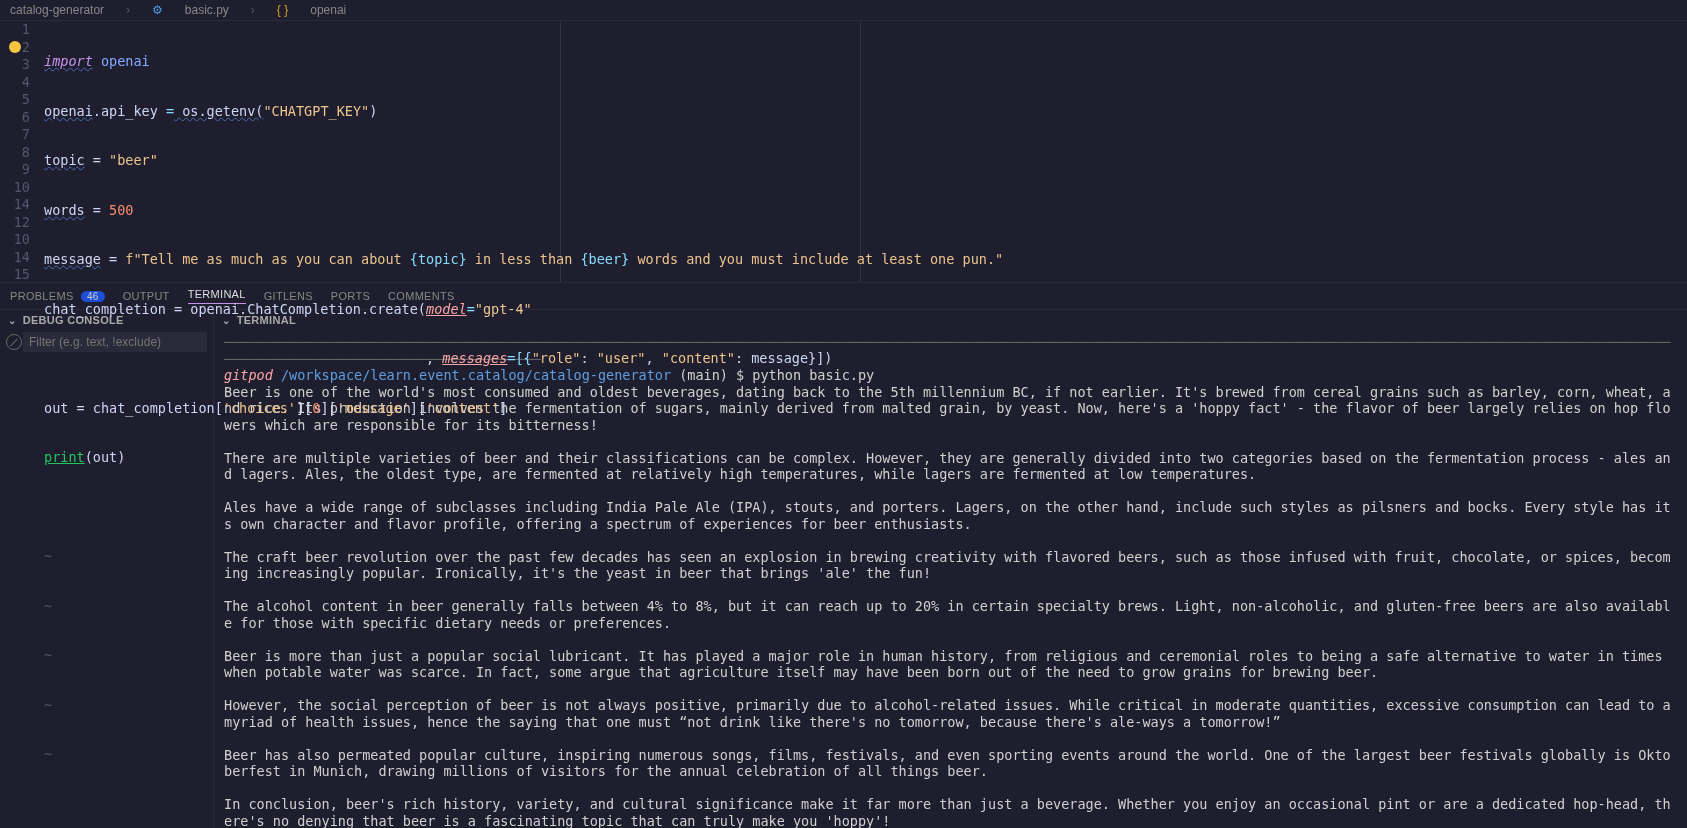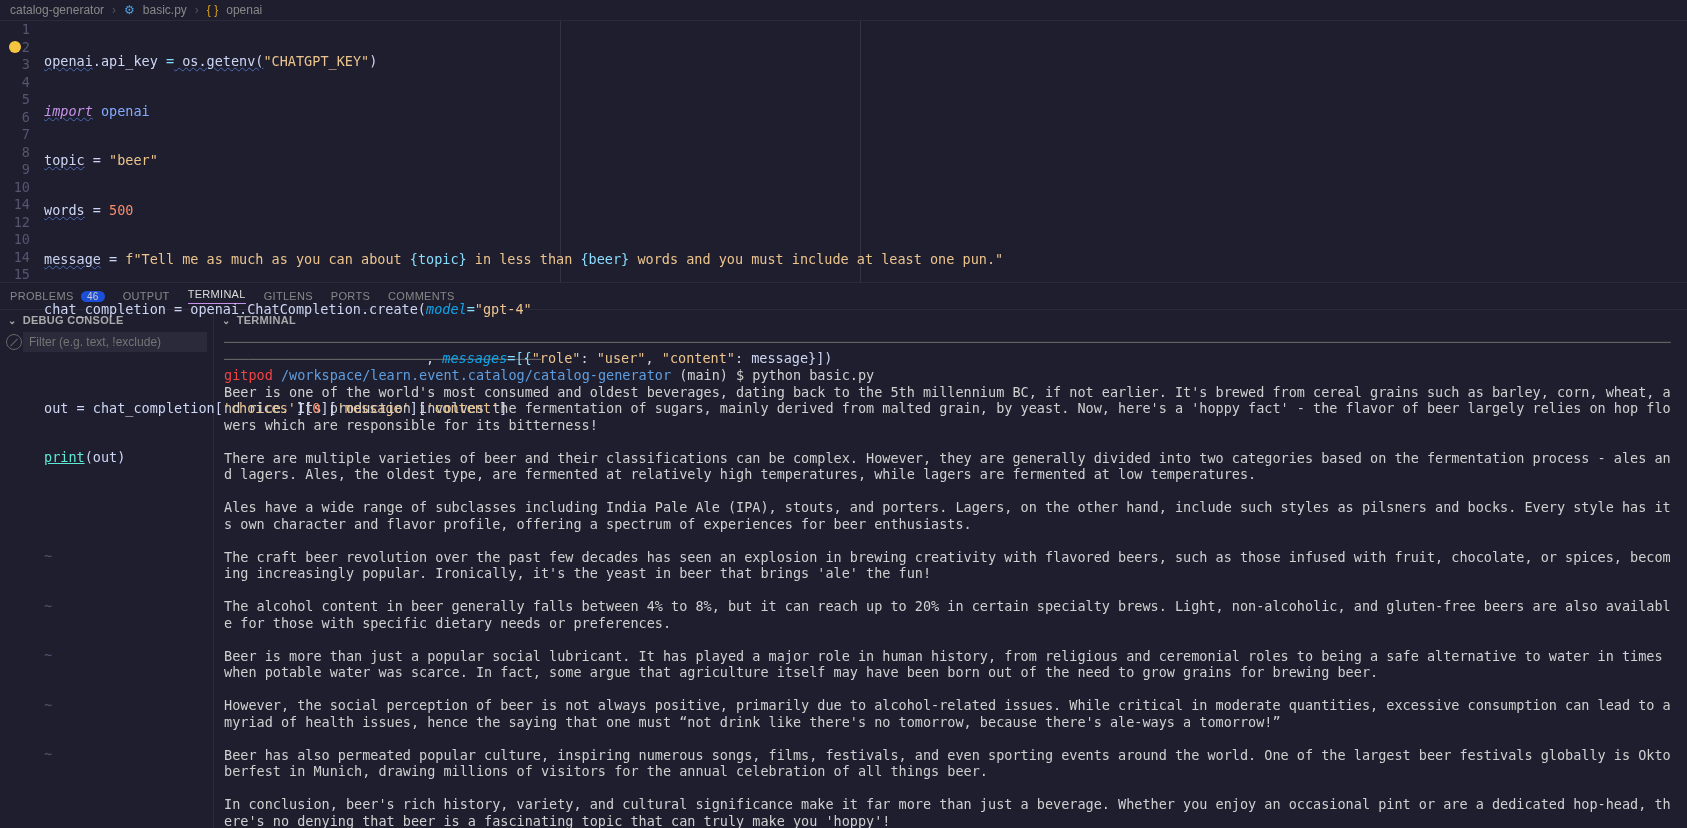--- a/index.html
+++ b/index.html
@@ -10,21 +10,21 @@
     color: #cdd6f4;
     font-family: "Segoe UI", Arial, sans-serif;
     font-size: 13px;
     width: 1687px;
     height: 828px;
     overflow: hidden;
   }
   .breadcrumb {
     display: flex;
     align-items: center;
-    gap: 8px;
+    gap: 22px;
     padding: 2px 10px;
     font-size: 12px;
     color: #888;
     height: 20px;
   }
   .breadcrumb .sep { color: #555; }
   .breadcrumb .py-icon { color: #4d9de0; }
   .breadcrumb .sym-icon { color: #d4a017; }
   .editor {
     display: flex;
@@ -54,23 +54,23 @@
     bottom: 0;
     width: 1px;
     background: #333344;
   }
   .ruler1 { left: 560px; }
   .ruler2 { left: 860px; }
   .kw { color: #c792ea; font-style: italic; }
   .mod { color: #82aaff; }
   .str { color: #ecc48d; }
   .num { color: #f78c6c; }
-  .fn { color: #5eead4; text-decoration: underline; }
+  .fn { color: #22c55e; text-decoration: underline; }
   .op { color: #89ddff; }
-  .param { color: #0ea5e9; font-style: italic; }
+  .param { color: #fca5a5; font-style: italic; text-decoration: underline; }
   .tilde { color: #505070; }
   .cursor-dot {
     position:absolute;
     left: 9px; top: 20px;
     width: 12px; height: 12px;
     background: #f5c542;
     border-radius: 50%;
   }
   .squiggle {
     text-decoration: underline wavy rgba(100,150,255,0.6);
@@ -159,21 +159,21 @@
     flex:1;
     padding: 4px 10px;
     font-family: Consolas, monospace;
     font-size: 13.5px;
     line-height: 16.5px;
     color: #d0d0d0;
     white-space: pre-wrap;
     word-break: break-all;
     overflow:hidden;
   }
-  .prompt-user { color: #ef4444; }
+  .prompt-user { color: #fca5a5; font-style: italic; }
   .prompt-path { color: #5f9ee0; }
   .tmux-dash { color: #666; }
 </style>
 </head>
 <body>
 
 <div class="breadcrumb">
   <span>catalog-generator</span>
   <span class="sep">›</span>
   <span class="py-icon">⚙</span>
@@ -198,22 +198,22 @@
     <div>8</div>
     <div>9</div>
     <div>10</div>
     <div>14</div>
     <div>12</div>
     <div>10</div>
     <div>14</div>
     <div>15</div>
   </div>
   <div class="code">
+    <div class="code-line"><span class="kw squiggle">import</span><span> </span><span class="mod">openai</span></div>
     <div class="code-line"><span class="squiggle">openai</span><span>.api_key </span><span class="op">=</span><span class="squiggle"> os.getenv(</span><span class="str">"CHATGPT_KEY"</span><span>)</span></div>
-    <div class="code-line"><span class="kw squiggle">import</span><span> </span><span class="mod">openai</span></div>
     <div class="code-line"><span class="squiggle">topic</span><span> = </span><span class="str">"beer"</span></div>
     <div class="code-line"><span class="squiggle">words</span><span> = </span><span class="num">500</span></div>
     <div class="code-line"><span class="squiggle">message</span><span> = </span><span class="str">f"Tell me as much as you can about </span><span class="op">{topic}</span><span class="str"> in less than </span><span class="op">{beer}</span><span class="str"> words and you must include at least one pun."</span></div>
     <div class="code-line"><span>chat_completion = openai.ChatCompletion.create(</span><span class="param">model</span><span class="op">=</span><span class="str">"gpt-4"</span></div>
     <div class="code-line"><span>                                               , </span><span class="param">messages</span><span class="op">=[{</span><span class="str">"role"</span><span>: </span><span class="str">"user"</span><span>, </span><span class="str">"content"</span><span>: message}])</span></div>
     <div class="code-line"><span>out = chat_completion[</span><span class="str">'choices'</span><span>][</span><span class="num">0</span><span>][</span><span class="str">'message'</span><span>][</span><span class="str">'content'</span><span>]</span></div>
     <div class="code-line"><span class="fn">print</span><span>(out)</span></div>
     <div class="code-line"></div>
     <div class="code-line"><span class="tilde">~</span></div>
     <div class="code-line"><span class="tilde">~</span></div>

